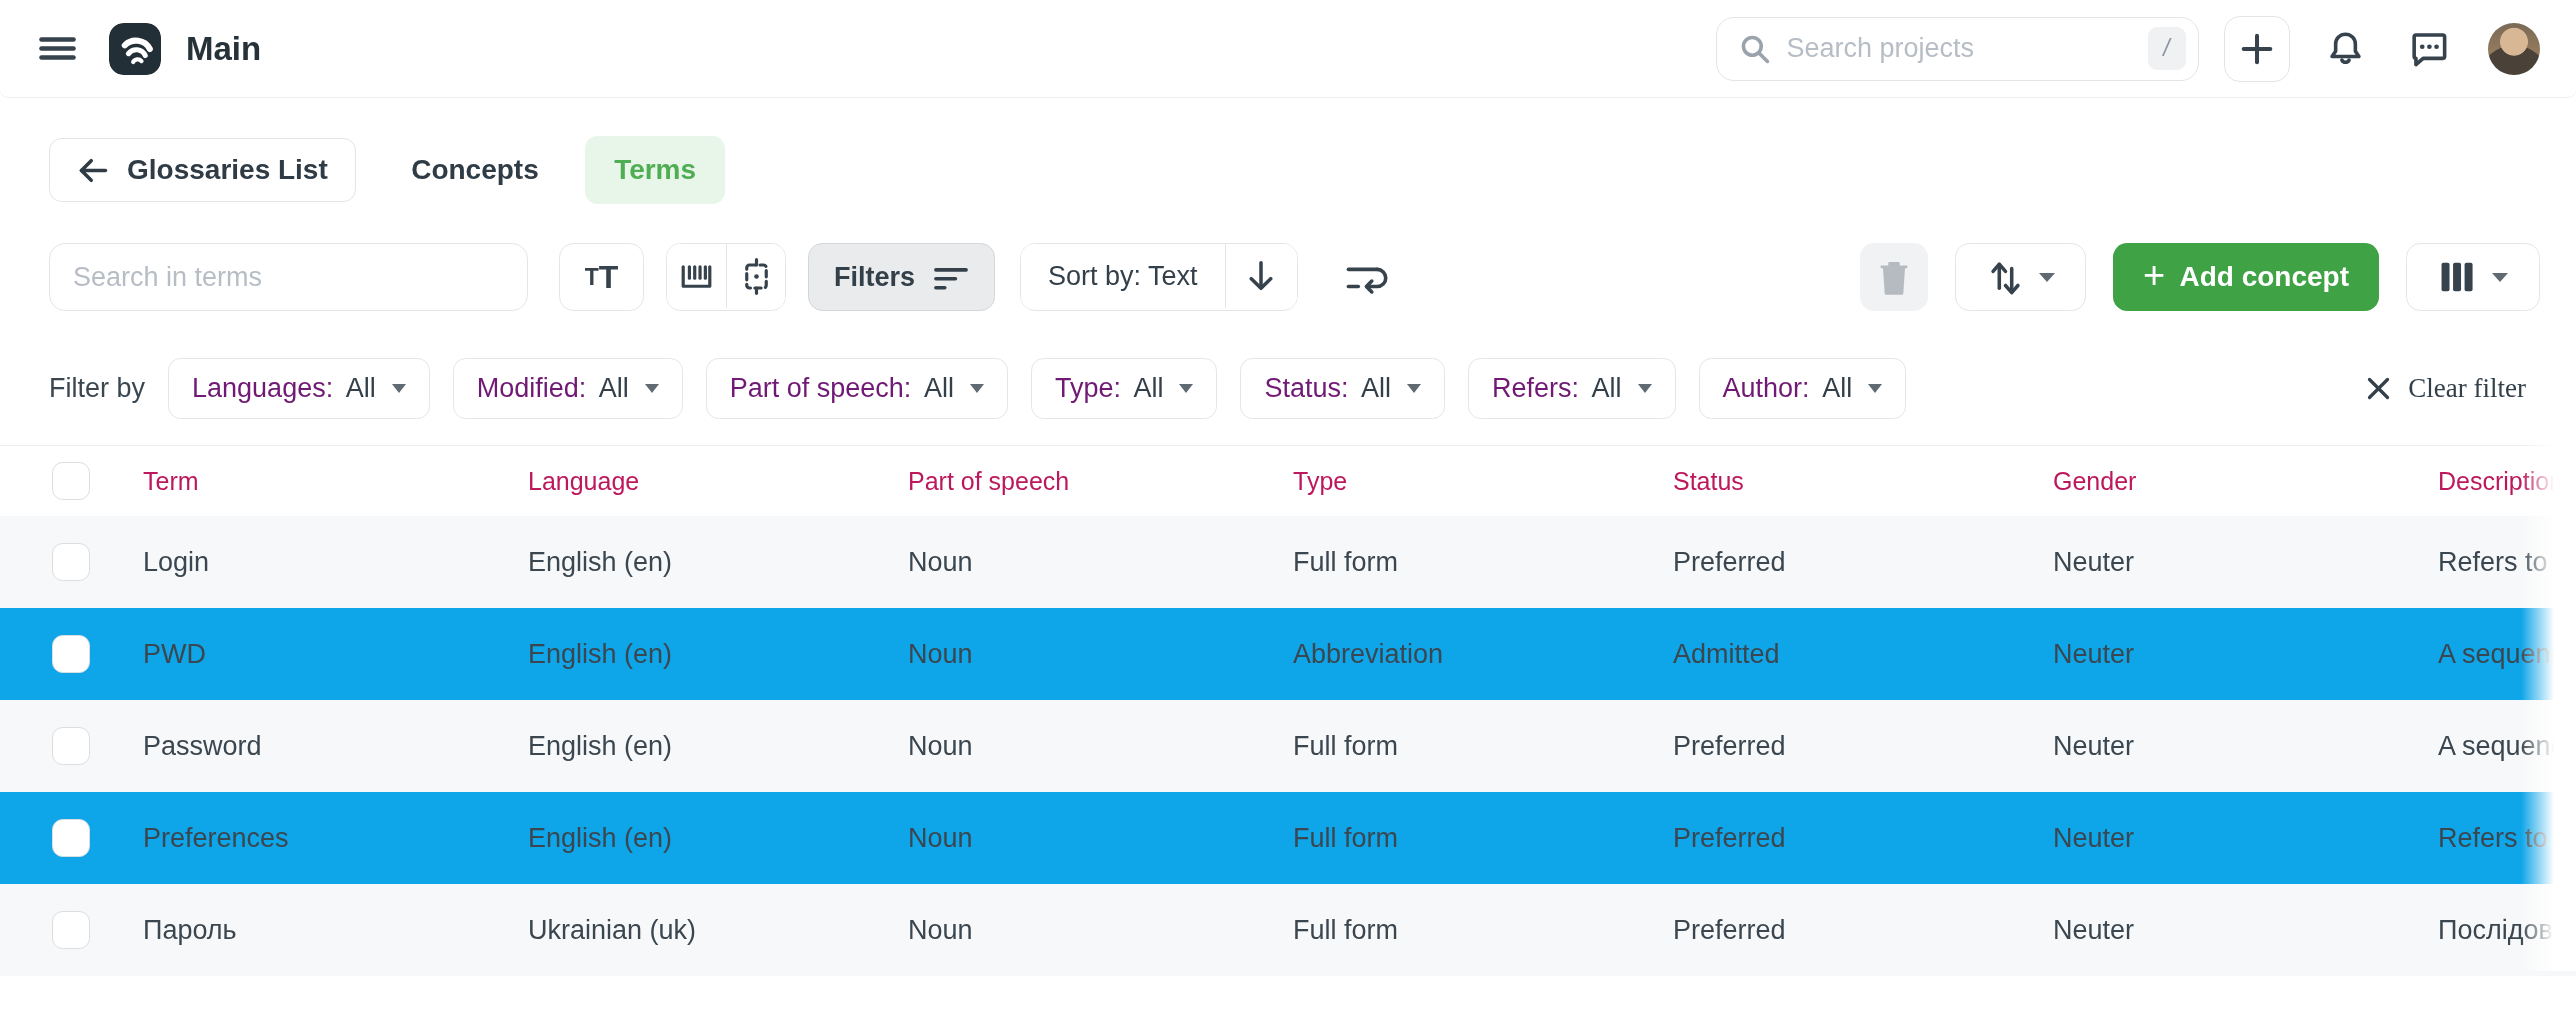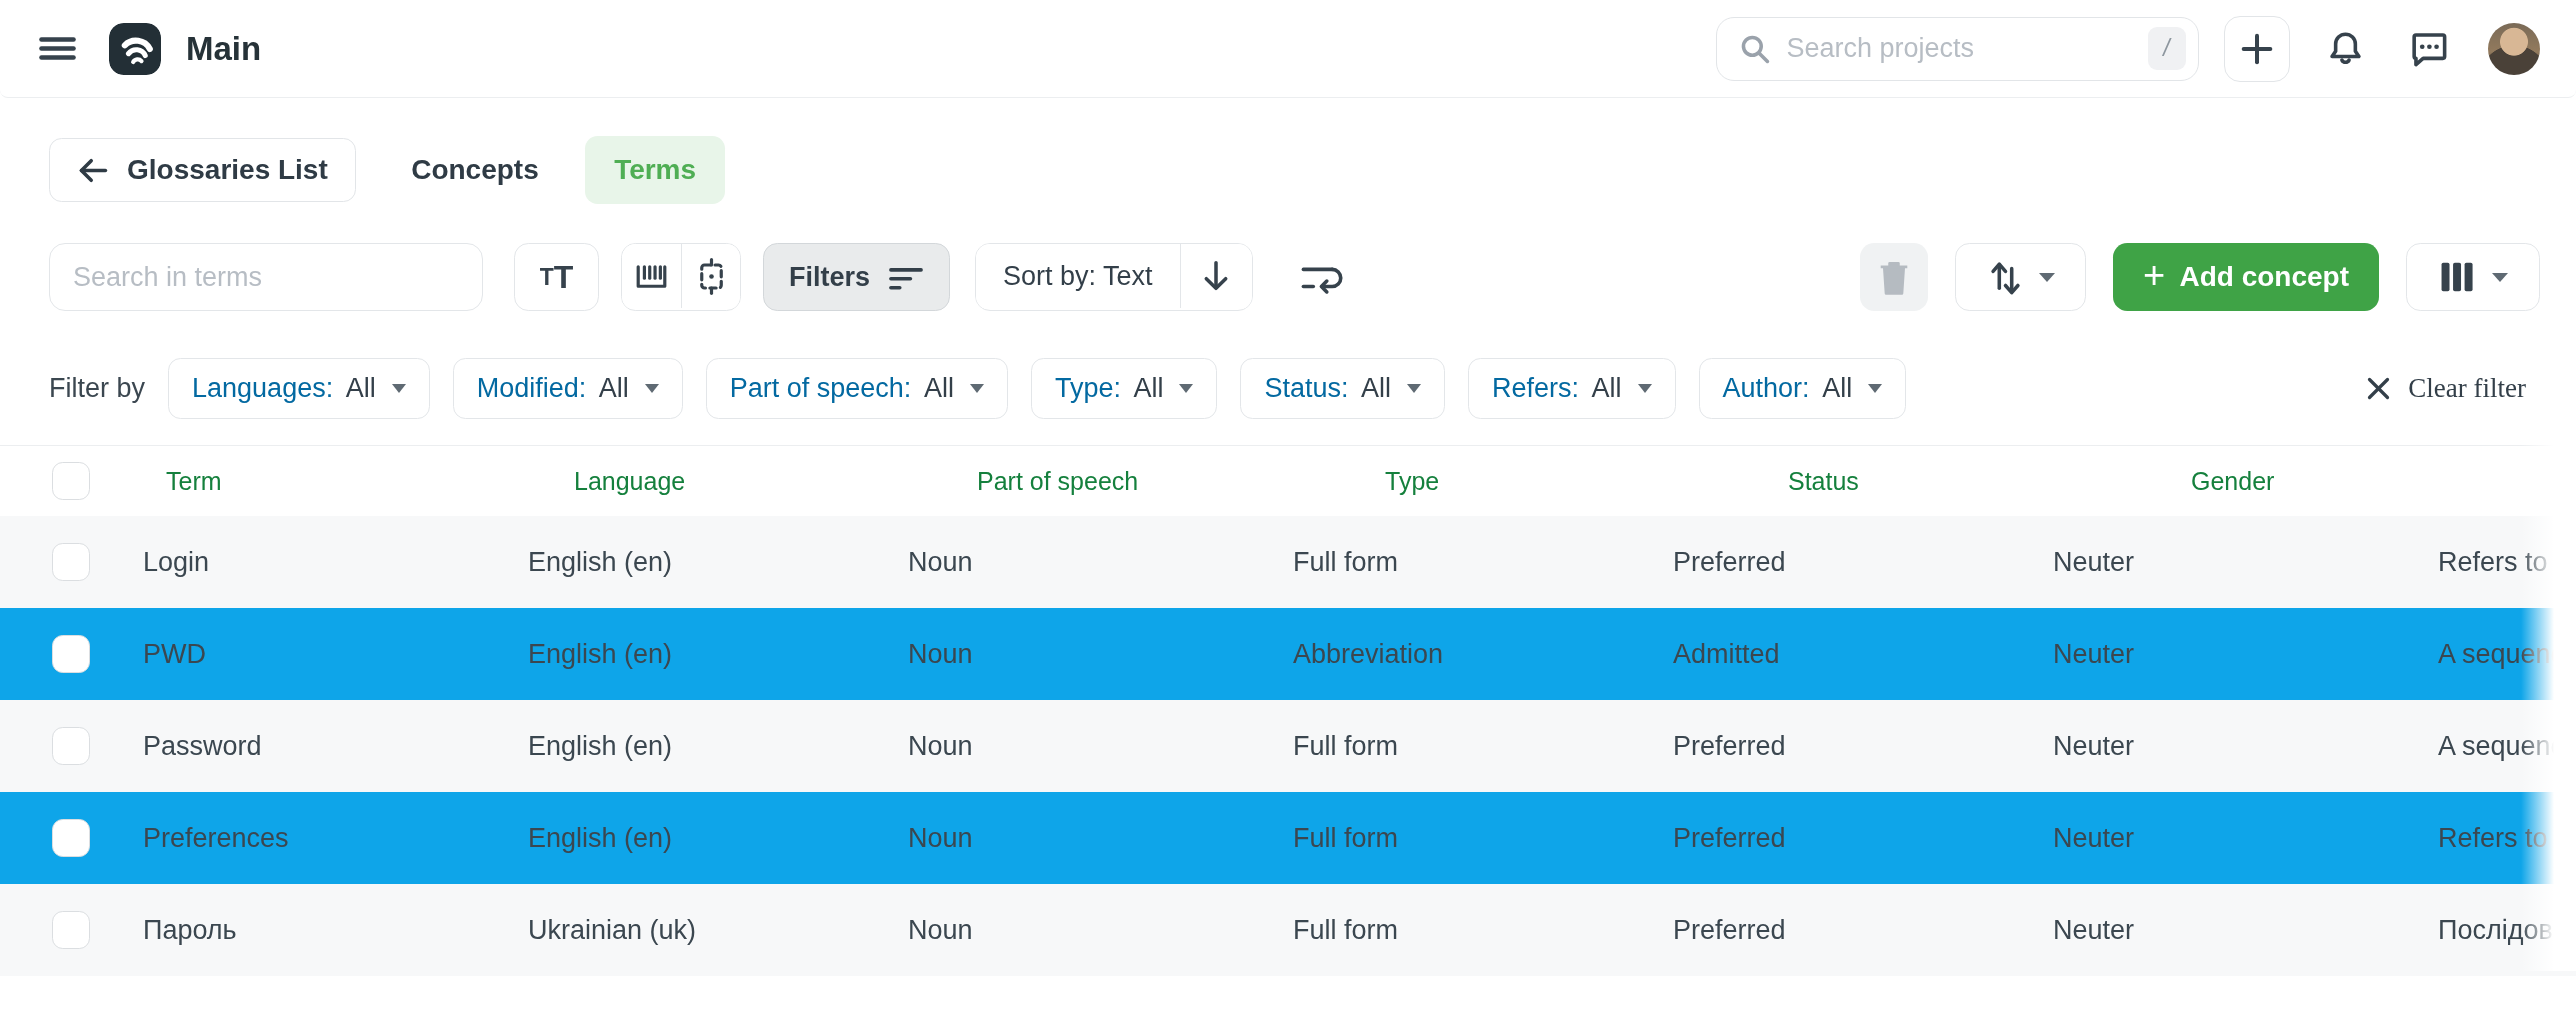--- a/index.html
+++ b/index.html
@@ -41,21 +41,21 @@
   .back-btn { height:64px; display:flex; align-items:center; gap:18px; padding:0 27px;
     background:#fff; border:1.8px solid #e2e5e8; border-radius:12.5px; cursor:pointer;
     font-size:28px; font-weight:700; color:#2f3b45; font-family:Liberation Sans, sans-serif; }
   .tab { margin-left:50px; font-size:28px; font-weight:700; color:#2f3b45; cursor:pointer;
     background:none; border:none; font-family:inherit; height:68px; padding:0 5.4px; }
   .tab.active { margin-left:41px; background:#e8f5e9; color:#4fae54; border-radius:12.5px;
     padding:0 29px; }
 
   
   .toolbar { margin-top:39px; padding:0 36px 0 49px; display:flex; align-items:center; height:68px; }
-  .term-search { width:434px; height:68px; border:1.8px solid #e3e6e9; border-radius:16px;
+  .term-search { width:479px; height:68px; border:1.8px solid #e3e6e9; border-radius:16px;
     padding:0 23px; font-size:27px; font-family:inherit; color:#3b4750; outline:none; }
   .term-search::placeholder { color:#b7bdc4; }
   .sq-btn { height:68px; background:#fff; border:1.8px solid #e3e6e9; border-radius:14.3px;
     display:flex; align-items:center; justify-content:center; cursor:pointer; color:#36424c; }
   .case-btn { width:85px; margin-left:31px; font-weight:700; color:#36424c; }
   .case-btn .t-small { font-size:23px; }
   .case-btn .t-big { font-size:32px; }
   .btn-group { margin-left:22.4px; display:flex; border:1.8px solid #e3e6e9; border-radius:14.3px;
     overflow:hidden; height:68px; }
   .btn-group .g-cell { width:59px; height:64px; display:flex; align-items:center;
@@ -83,31 +83,31 @@
   .columns-btn { margin-left:27px; width:134px; gap:14.3px; }
   .caret { width:0; height:0; border-left:8px solid transparent; border-right:8px solid transparent;
     border-top:9.8px solid #5f6a73; display:inline-block; }
 
   
   .filter-row { margin-top:47px; padding:0 50px 0 49px; display:flex; align-items:center; height:61px; }
   .filter-label { font-size:27px; color:#3b4750; margin-right:23px; }
   .pills { display:flex; gap:23px; }
   .pill { height:61px; display:flex; align-items:center; padding:0 23px; background:#fff;
     border:1.8px solid #e3e6e9; border-radius:12.5px; cursor:pointer; font-family:inherit; }
-  .pill .p-name { font-size:27px; color:#0369a1; }
+  .pill .p-name { font-size:27px; color:#701a75; }
   .pill .p-value { font-size:27px; color:#333f49; margin-left:12.5px; }
   .pill .caret { margin-left:16px; border-left-width:7.2px; border-right-width:7.2px; border-top-width:9px; }
   .clear-filter { margin-left:auto; display:flex; align-items:center; gap:16px; background:none;
     border:none; cursor:pointer; font-size:27px; color:#333f49; font-family:Liberation Serif, serif; }
 
   
   .table { margin-top:26px; border-top:1.8px solid #eceef0; }
   .grid { display:grid; grid-template-columns:134px 385px 380px 385px 380px 380px 385px 1fr;
     align-items:center; }
-  .thead { height:70px; color:#15803d; font-size:25px;gap:23px; }
+  .thead { height:70px; color:#be185d; font-size:25px; }
   .trow { height:92px; font-size:27px; color:#3b4750; background:#0ea5e9; cursor:pointer; }
   .trow.alt { background:#f7f8f9; }
   .cell { padding-left:9px; white-space:nowrap; overflow:hidden; }
   .cb-cell { padding-left:52px; overflow:visible; }
   .checkbox { width:38px; height:38px; border:1.8px solid #dbdee1; border-radius:10.7px;
     background:#fff; cursor:pointer; display:block; }
   .desc-cell { overflow:hidden; }
 
   .fade-right { position:absolute; top:441px; right:0; width:55px; height:530px;
     background:linear-gradient(to right, rgba(255,255,255,0), #ffffff 60%); pointer-events:none; }

